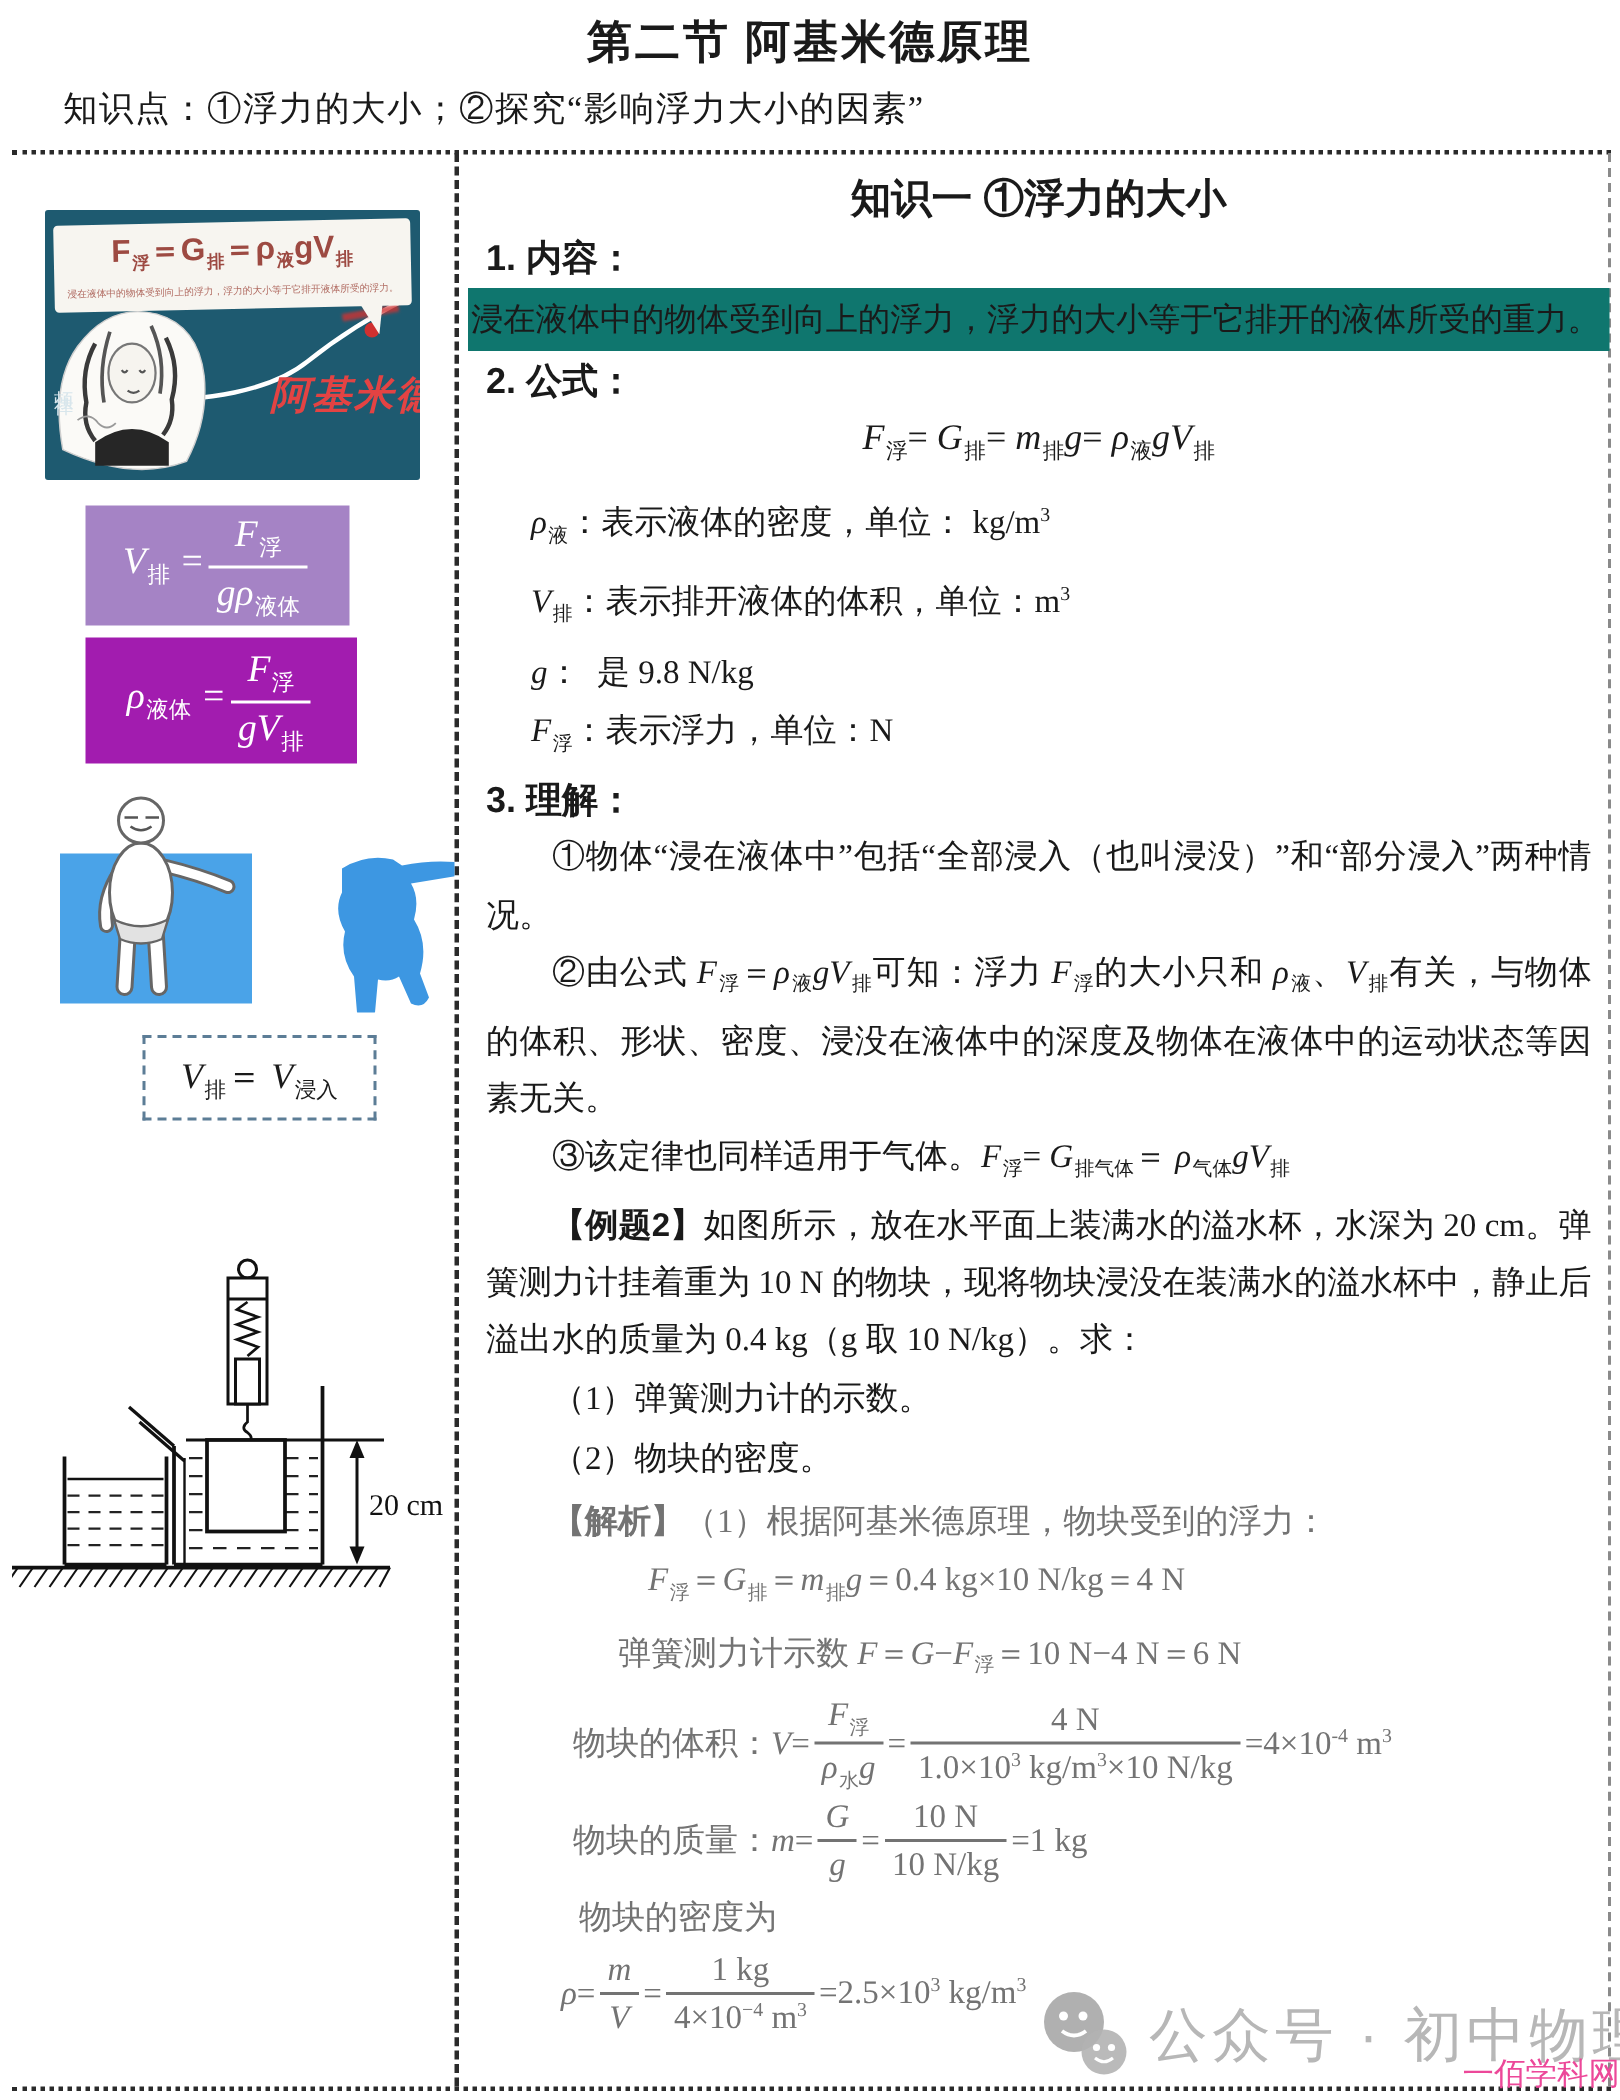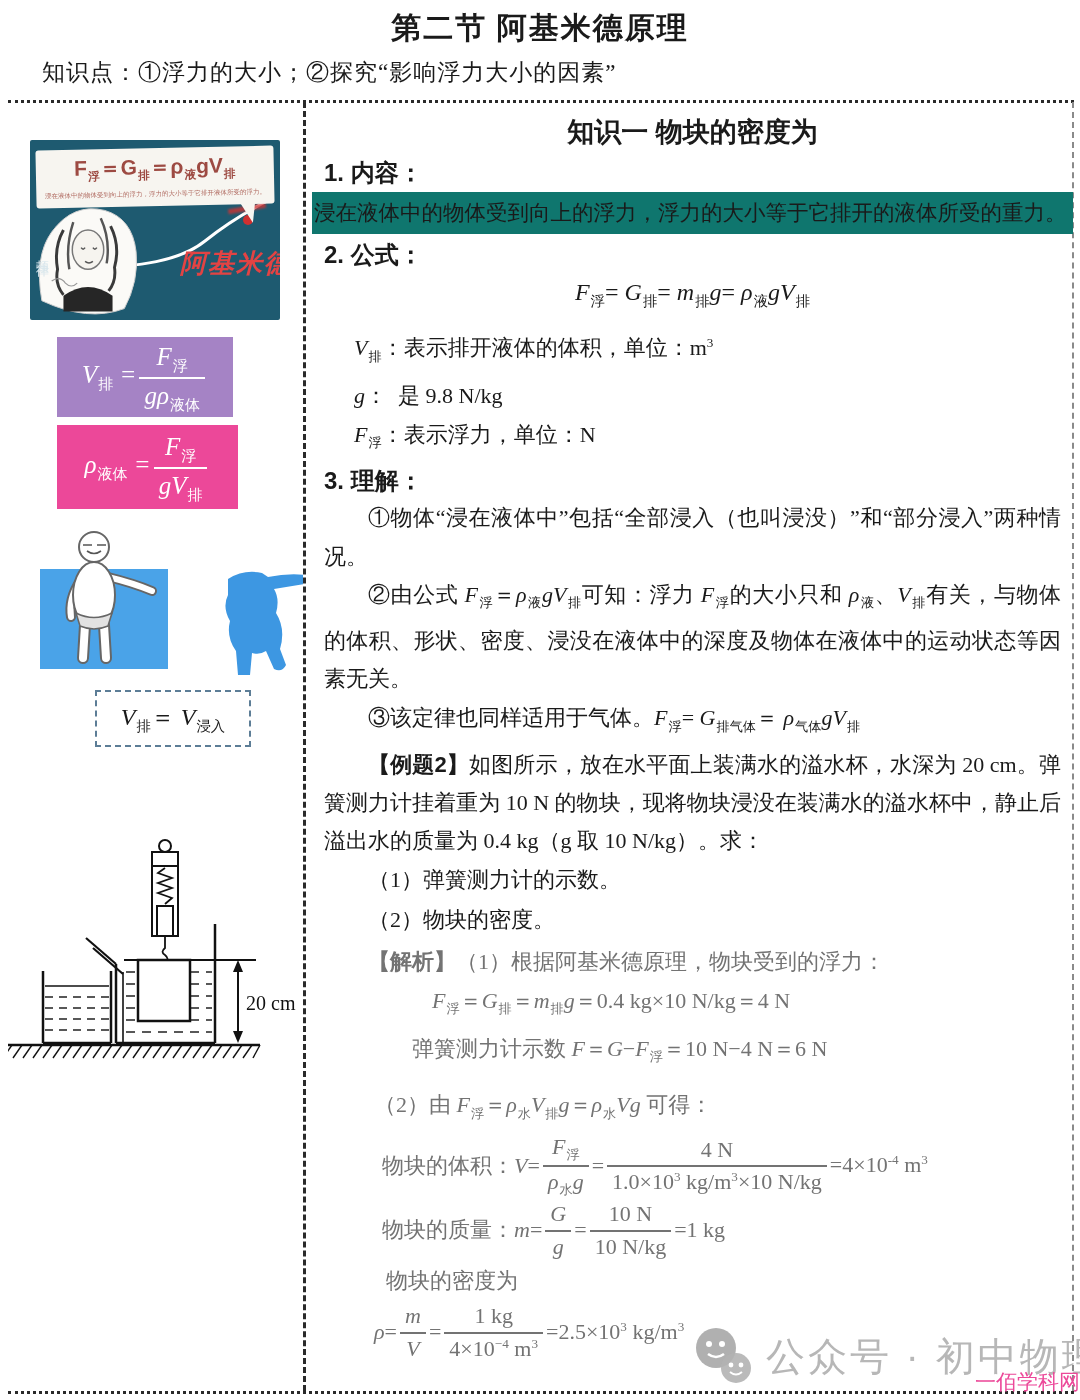--- a/index.html
+++ b/index.html
@@ -39,21 +39,21 @@
   .portrait { position:absolute; left:4px; bottom:0; }
   .b-marks { position:absolute; left:3px; top:110px; writing-mode:vertical-rl;
     font-size:13px; color:#d8e6ec; letter-spacing:4px; font-family:"Liberation Sans",sans-serif; }
   .b-title { position:absolute; left:150px; top:106px; font-size:26px; font-weight:bold;
     color:#e34343; white-space:nowrap; font-family:"Liberation Sans",sans-serif;
     font-style:italic; letter-spacing:2px; }
 
   .fbox { position:absolute; display:flex; align-items:center; justify-content:center;
     color:#fff; font-size:25px; font-style:italic; }
   .fbox-volume  { left:49px; top:237px; width:176px; height:80px; background:#a583c5; }
-  .fbox-density { left:49px; top:325px; width:181px; height:84px; background:#ec4899; }
+  .fbox-density { left:49px; top:325px; width:181px; height:84px; background:#a21caf; }
   .fbox .frac .num { border-color:#fff; }
 
   .swimmer { position:absolute; left:30px; top:425px; }
 
   .vbox { position:absolute; left:87px; top:590px; width:156px; height:57px;
     border:2px dashed #5c7d96; display:flex; align-items:center; justify-content:center;
     font-size:24px; }
 
   .diagram { position:absolute; left:0px; top:736px; }
   .diagram text { font-family:"Liberation Serif", serif; }
@@ -260,47 +260,47 @@
           <polygon points="230,124 225,136 235,136" fill="#111"></polygon>
           <polygon points="230,207 225,195 235,195" fill="#111"></polygon>
         </g>
         <text x="238" y="174" font-size="20" fill="#111">20 cm</text>
       </svg>
     </div>
   </div>
 
   <div class="col-right">
 
-    <div class="sec-head">知识一 物块的密度为</div>
+    <div class="sec-head">知识一 ①浮力的大小</div>
 
     <div class="lbl lbl1">1. 内容：</div>
     <div class="hl-line">浸在液体中的物体受到向上的浮力，浮力的大小等于它排开的液体所受的重力。</div>
 
     <div class="lbl lbl2">2. 公式：</div>
     <div class="center-formula"><span class="mi">F</span><sub>浮</sub><span>= </span><span class="mi">G</span><sub>排</sub><span>= </span><span class="mi">m</span><sub>排</sub><span class="mi">g</span><span>= </span><span class="mi">ρ</span><sub>液</sub><span class="mi">g</span><span class="mi">V</span><sub>排</sub></div>
 
     <div class="defs">
+      <div><span class="mi">ρ</span><sub>液</sub><span>：表示液体的密度，单位：&nbsp;kg/m</span><sup>3</sup></div>
       <div><span class="mi">V</span><sub>排</sub><span>：表示排开液体的体积，单位：m</span><sup>3</sup></div>
       <div><span class="mi">g</span><span>：&nbsp;&nbsp;是 9.8 N/kg</span></div>
       <div><span class="mi">F</span><sub>浮</sub><span>：表示浮力，单位：N</span></div>
     </div>
 
     <div class="lbl lbl3">3. 理解：</div>
     <div class="para">①物体“浸在液体中”包括“全部浸入（也叫浸没）”和“部分浸入”两种情况。</div>
     <div class="para para3"><span>②由公式 </span><span class="mi">F</span><sub>浮</sub><span>＝</span><span class="mi">ρ</span><sub>液</sub><span class="mi">g</span><span class="mi">V</span><sub>排</sub><span>可知：浮力 </span><span class="mi">F</span><sub>浮</sub><span>的大小只和 </span><span class="mi">ρ</span><sub>液</sub><span>、</span><span class="mi">V</span><sub>排</sub><span>有关，与物体的体积、形状、密度、浸没在液体中的深度及物体在液体中的运动状态等因素无关。</span></div>
     <div class="para"><span>③该定律也同样适用于气体。</span><span class="mi">F</span><sub>浮</sub><span>= </span><span class="mi">G</span><sub>排气体</sub><span>＝ </span><span class="mi">ρ</span><sub>气体</sub><span class="mi">g</span><span class="mi">V</span><sub>排</sub></div>
 
     <div class="para para3"><span class="sol-label">【例题2】</span><span>如图所示，放在水平面上装满水的溢水杯，水深为 20 cm。弹簧测力计挂着重为 10 N 的物块，现将物块浸没在装满水的溢水杯中，静止后溢出水的质量为 0.4 kg（g 取 10 N/kg）。求：</span></div>
     <div class="qline">（1）弹簧测力计的示数。</div>
     <div class="qline">（2）物块的密度。</div>
 
     <div class="sol-intro red"><span class="sol-label">【解析】</span><span>（1）根据阿基米德原理，物块受到的浮力：</span></div>
     <div class="f-line f1 red"><span class="mi">F</span><sub>浮</sub><span>＝</span><span class="mi">G</span><sub>排</sub><span>＝</span><span class="mi">m</span><sub>排</sub><span class="mi">g</span><span>＝0.4 kg×10 N/kg＝4 N</span></div>
     <div class="f-line f2 red"><span>弹簧测力计示数 </span><span class="mi">F</span><span>＝</span><span class="mi">G</span><span>−</span><span class="mi">F</span><sub>浮</sub><span>＝10 N−4 N＝6 N</span></div>
-    <div class="f-line p2 red"><span>（2）由 </span><span class="mi">F</span><sub>浮</sub><span>＝</span><span class="mi">ρ</span><sub>水</sub><span class="mi">V</span><sub>排</sub><span class="mi">g</span><span>＝</span><span class="mi">ρ</span><sub>水</sub><span class="mi">V</span><span class="mi">g</span><span> 可得：</span></div>
 
     <div class="eqline eq-vol red">
       <span>物块的体积：</span>
       <span><span class="mi">V</span><span>=</span></span>
       <span class="frac">
           <span class="num"><span class="mi">F</span><sub>浮</sub></span>
           <span class="den"><span class="mi">ρ</span><sub>水</sub><span class="mi">g</span></span>
         </span>
       <span><span>=</span></span>
       <span class="frac">

